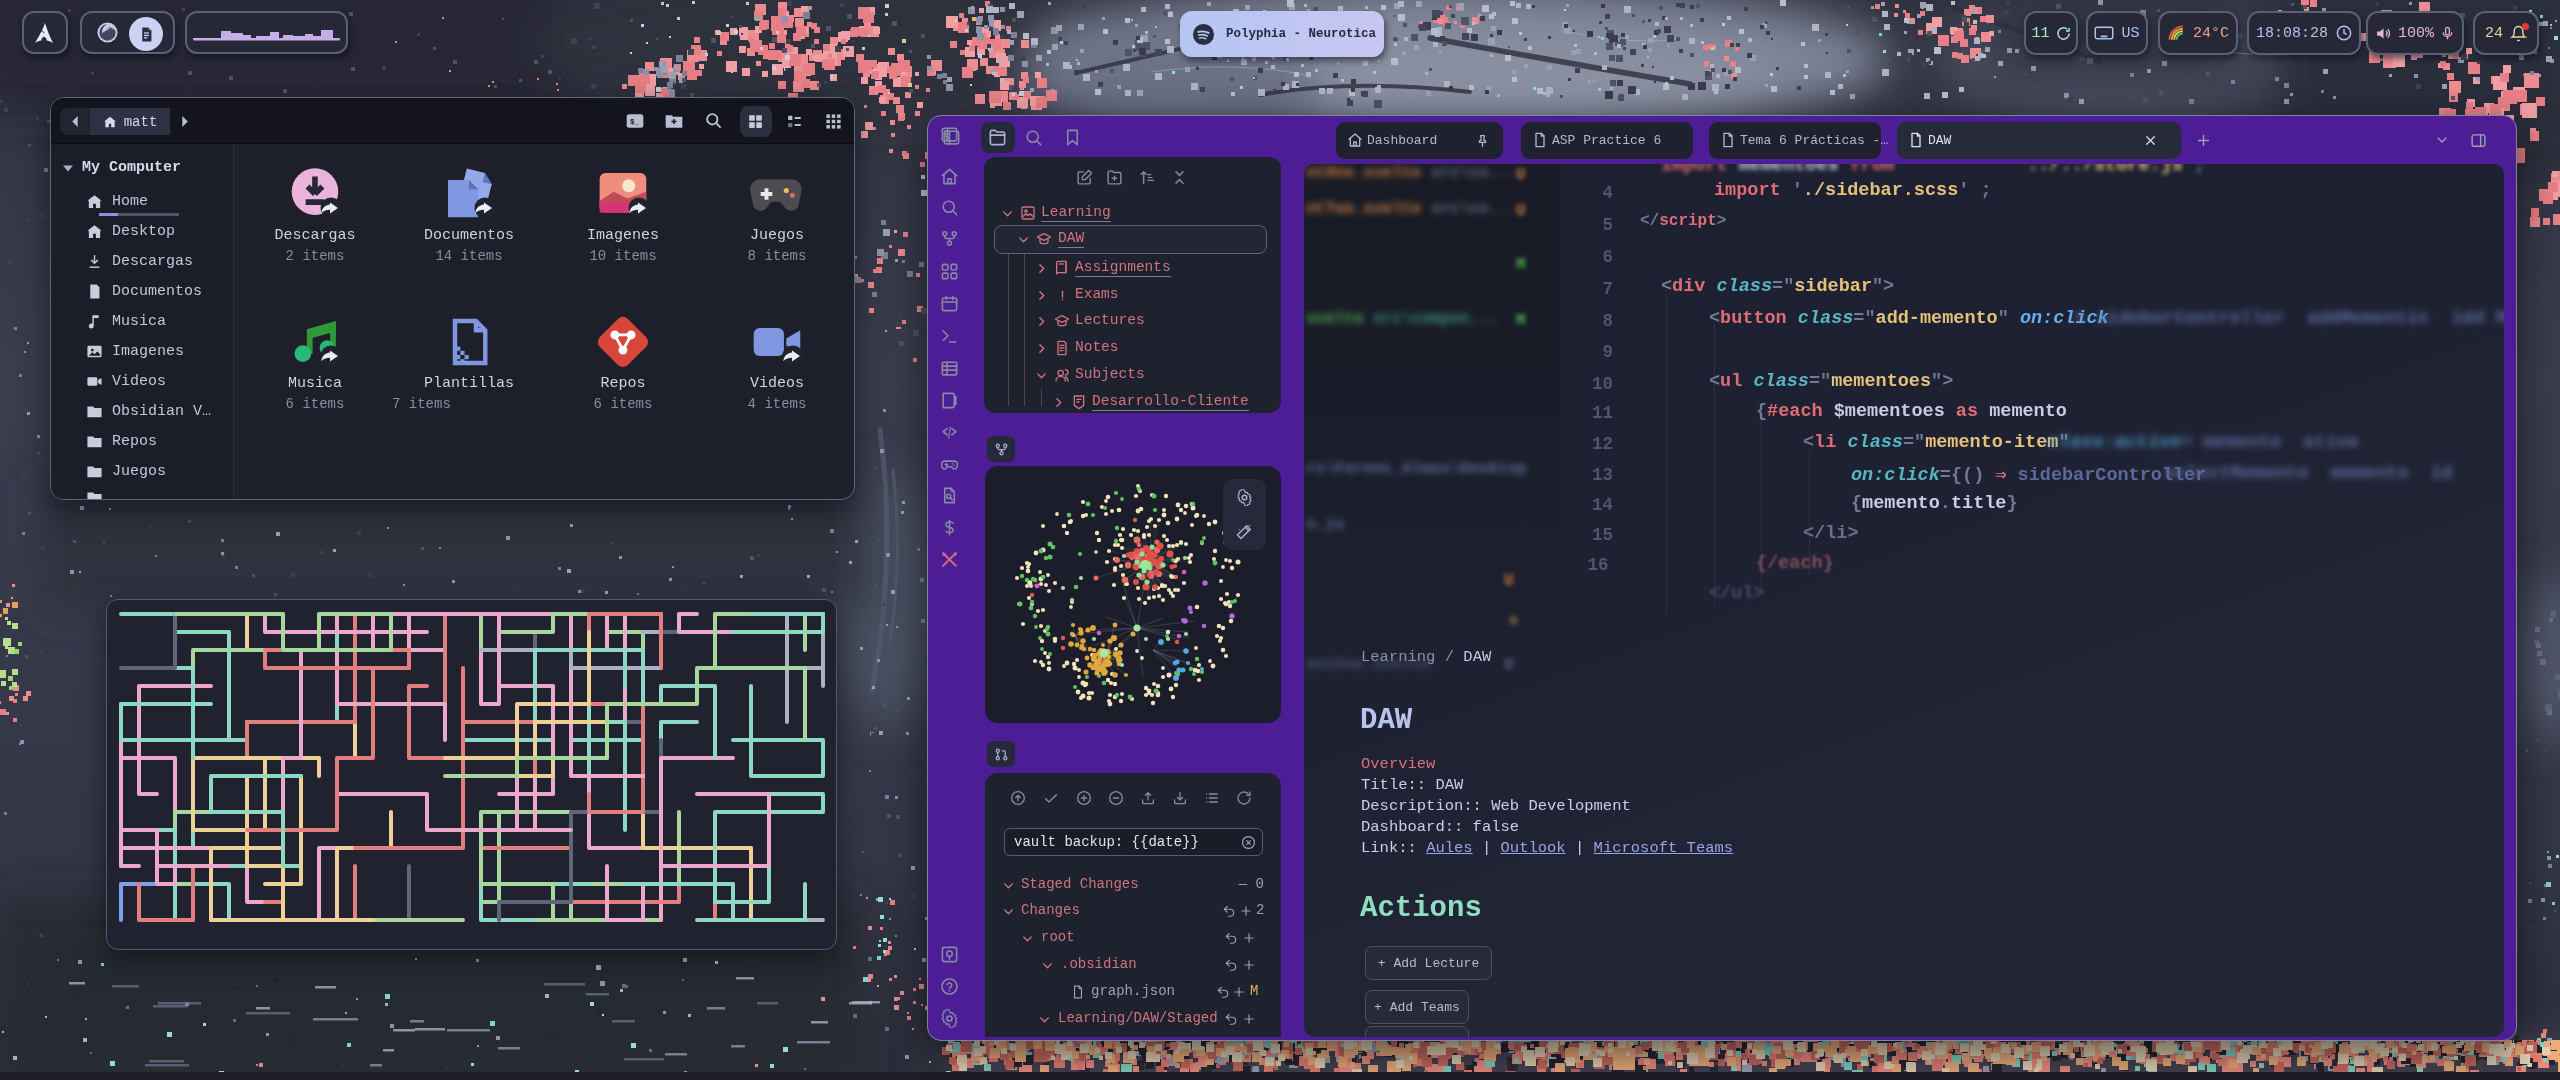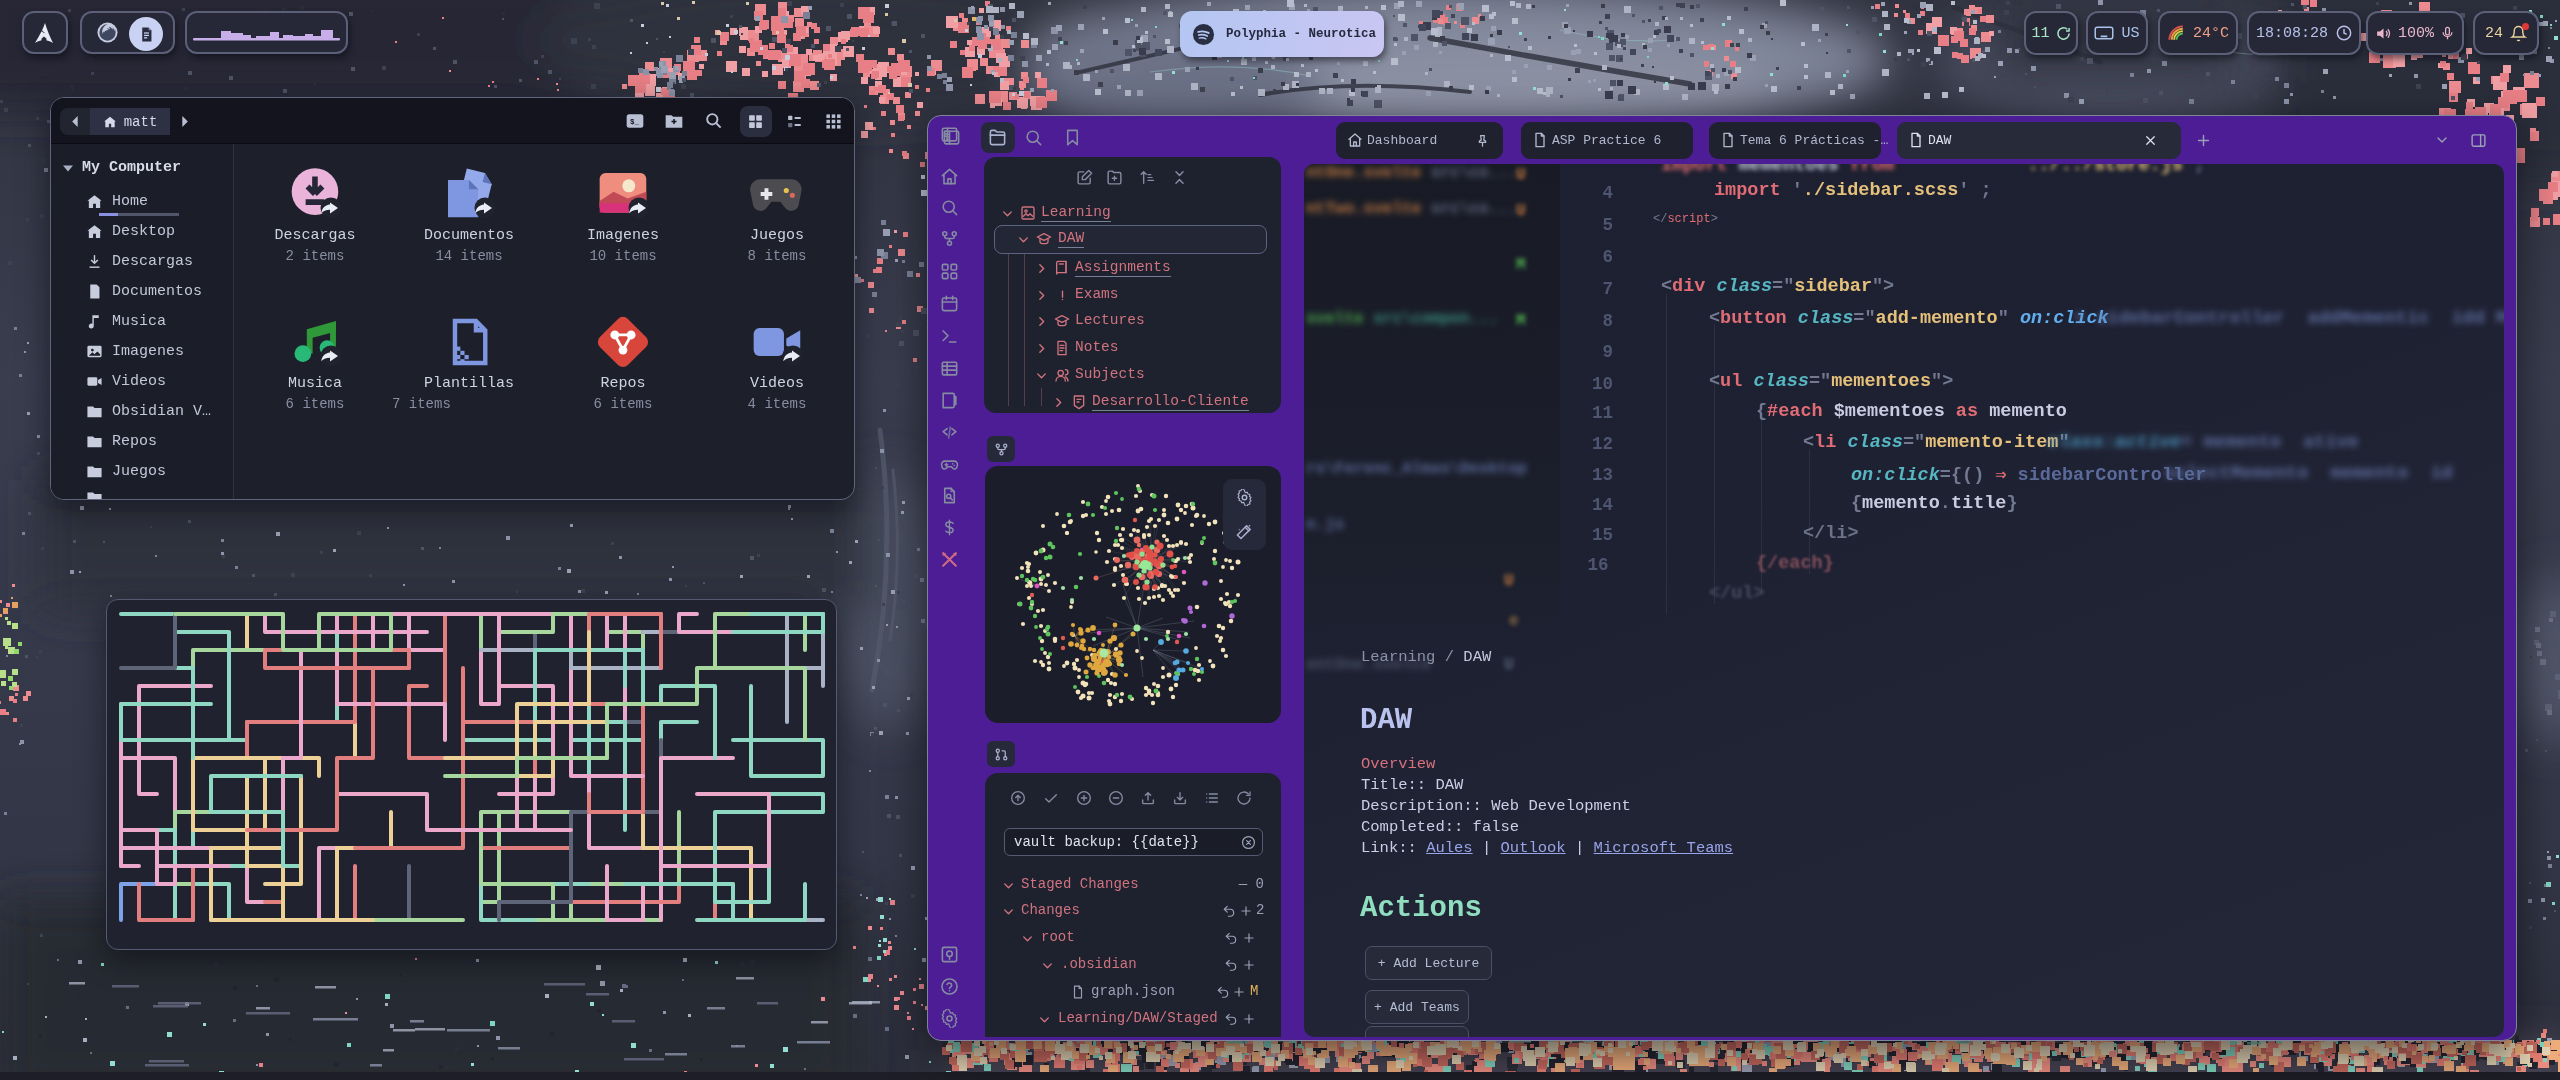--- a/index.html
+++ b/index.html
@@ -1427,39 +1427,39 @@
 <div class="abs" style="left:279px;top:178px;width:30px;text-align:right;font-size:17.5px;color:#4d5570;font-weight:bold">9</div>
 <div class="abs" style="left:279px;top:210px;width:30px;text-align:right;font-size:17.5px;color:#4d5570;font-weight:bold">10</div>
 <div class="abs" style="left:279px;top:239px;width:30px;text-align:right;font-size:17.5px;color:#4d5570;font-weight:bold">11</div>
 <div class="abs" style="left:279px;top:270px;width:30px;text-align:right;font-size:17.5px;color:#4d5570;font-weight:bold">12</div>
 <div class="abs" style="left:279px;top:301px;width:30px;text-align:right;font-size:17.5px;color:#4d5570;font-weight:bold">13</div>
 <div class="abs" style="left:279px;top:331px;width:30px;text-align:right;font-size:17.5px;color:#4d5570;font-weight:bold">14</div>
 <div class="abs" style="left:279px;top:361px;width:30px;text-align:right;font-size:17.5px;color:#4d5570;font-weight:bold">15</div>
 <div class="abs" style="left:279px;top:391px;width:30px;text-align:center;font-size:17.5px;color:#4d5570;font-weight:bold">16</div>
 <div class="abs" style="left:357px;top:-9px;font-size:18.5px;font-weight:bold;white-space:pre;filter:blur(2px)"><span style="color:#e06c75">import</span><span style="color:#c8cce0"> mementoes </span><span style="color:#e06c75">from</span><span style="color:#727a92">            </span><span style="color:#e5c07b">../../store.js</span><span style="color:#727a92"> ;</span></div>
 <div class="abs" style="left:410px;top:16px;font-size:18.5px;font-weight:bold;white-space:pre;filter:blur(0.4px)"><span style="color:#e06c75">import </span><span style="color:#727a92">'</span><span style="color:#e5c07b">./sidebar.scss</span><span style="color:#727a92">' ;</span></div>
-<div class="abs" style="left:349px;top:48px;font-size:12px;font-weight:normal;white-space:pre;filter:blur(0.4px)"><span style="color:#727a92">&lt;/</span><span style="color:#e06c75">script</span><span style="color:#727a92">&gt;</span></div>
+<div class="abs" style="left:336px;top:48px;font-size:16px;font-weight:bold;white-space:pre;filter:blur(0.4px)"><span style="color:#727a92">&lt;/</span><span style="color:#e06c75">script</span><span style="color:#727a92">&gt;</span></div>
 <div class="abs" style="left:357px;top:112px;font-size:18.5px;font-weight:bold;white-space:pre;filter:blur(0.4px)"><span style="color:#727a92">&lt;</span><span style="color:#e06c75">div </span><span style="color:#56b6c2;font-style:italic">class</span><span style="color:#727a92">=</span><span style="color:#727a92">"</span><span style="color:#e5c07b">sidebar</span><span style="color:#727a92">"</span><span style="color:#727a92">&gt;</span></div>
 <div class="abs" style="left:405px;top:144px;font-size:18.5px;font-weight:bold;white-space:pre;filter:blur(0.4px)"><span style="color:#727a92">&lt;</span><span style="color:#e06c75">button </span><span style="color:#56b6c2;font-style:italic">class</span><span style="color:#727a92">=</span><span style="color:#727a92">"</span><span style="color:#e5c07b">add-memento</span><span style="color:#727a92">"</span><span style="color:#61afef;font-style:italic"> on:click</span></div>
 <div class="abs" style="left:770px;top:144px;font-size:18.5px;font-weight:bold;white-space:pre;filter:blur(3px)"><span style="color:#5a6a9a">= sidebarController  addMementic  idd Mementic</span></div>
 <div class="abs" style="left:405px;top:207px;font-size:18.5px;font-weight:bold;white-space:pre;filter:blur(0.4px)"><span style="color:#727a92">&lt;</span><span style="color:#e06c75">ul </span><span style="color:#56b6c2;font-style:italic">class</span><span style="color:#727a92">=</span><span style="color:#727a92">"</span><span style="color:#e5c07b">mementoes</span><span style="color:#727a92">"</span><span style="color:#727a92">&gt;</span></div>
 <div class="abs" style="left:452px;top:237px;font-size:18.5px;font-weight:bold;white-space:pre;filter:blur(0.4px)"><span style="color:#727a92">{</span><span style="color:#e06c75">#each </span><span style="color:#c8cce0">$mementoes</span><span style="color:#e06c75"> as </span><span style="color:#c8cce0">memento</span></div>
 <div class="abs" style="left:499px;top:268px;font-size:18.5px;font-weight:bold;white-space:pre;filter:blur(0.4px)"><span style="color:#727a92">&lt;</span><span style="color:#e06c75">li </span><span style="color:#56b6c2;font-style:italic">class</span><span style="color:#727a92">=</span><span style="color:#727a92">"</span><span style="color:#e5c07b">memento-item</span><span style="color:#727a92">"</span></div>
 <div class="abs" style="left:744px;top:268px;font-size:18.5px;font-weight:bold;white-space:pre;filter:blur(3px)"><span style="color:#4a90b8;font-style:italic">class:active</span><span style="color:#5a6a9a">= memento  ative</span></div>
 <div class="abs" style="left:547px;top:299px;font-size:18.5px;font-weight:bold;white-space:pre;filter:blur(0.4px)"><span style="color:#56b6c2;font-style:italic">on:click</span><span style="color:#727a92">=</span><span style="color:#727a92">{()</span><span style="color:#e06c75"> ⇒ </span><span style="color:#5a6a9a">sidebarController</span></div>
 <div class="abs" style="left:860px;top:299px;font-size:18.5px;font-weight:bold;white-space:pre;filter:blur(3px)"><span style="color:#5a6a9a">selectMemento  memento  id</span></div>
 <div class="abs" style="left:547px;top:329px;font-size:18.5px;font-weight:bold;white-space:pre;filter:blur(0.4px)"><span style="color:#727a92">{</span><span style="color:#c8cce0">memento</span><span style="color:#727a92">.</span><span style="color:#c8cce0">title</span><span style="color:#727a92">}</span></div>
 <div class="abs" style="left:499px;top:359px;font-size:18.5px;font-weight:bold;white-space:pre;filter:blur(0.4px)"><span style="color:#6a7288">&lt;/li&gt;</span></div>
 <div class="abs" style="left:452px;top:389px;font-size:18.5px;font-weight:bold;white-space:pre;filter:blur(1px)"><span style="color:#9a5a66;opacity:.8">{/each}</span><span style="color:#5a6278"></span></div>
 <div class="abs" style="left:405px;top:419px;font-size:18.5px;font-weight:bold;white-space:pre;filter:blur(1.5px)"><span style="color:#555d73;opacity:.7">&lt;/ul&gt;</span></div>
 <div class="abs" style="left:57px;top:484px;font-size:15.5px;color:#8a91a6">Learning / <span style="color:#c2c8dc">DAW</span></div>
 <div class="abs" style="left:56px;top:540px;font-size:29px;font-weight:bold;color:#b9c3ee">DAW</div>
 <div class="abs" style="left:57px;top:591px;font-size:15.5px;color:#d8707e">Overview</div>
 <div class="abs" style="left:57px;top:612px;font-size:15.5px;color:#c9cfe6">Title:: DAW</div>
 <div class="abs" style="left:57px;top:633px;font-size:15.5px;color:#c9cfe6">Description:: Web Development</div>
-<div class="abs" style="left:57px;top:654px;font-size:15.5px;color:#c9cfe6">Completed:: false</div>
+<div class="abs" style="left:57px;top:654px;font-size:15.5px;color:#c9cfe6">Dashboard:: false</div>
 <div class="abs" style="left:57px;top:675px;font-size:15.5px;color:#c9cfe6">Link:: <span style="color:#98a4e8;text-decoration:underline">Aules</span> | <span style="color:#98a4e8;text-decoration:underline">Outlook</span> | <span style="color:#98a4e8;text-decoration:underline">Microsoft Teams</span></div>
 <div class="abs" style="left:56px;top:728px;font-size:29px;font-weight:bold;color:#8fdec0">Actions</div>
 <div class="abs" style="left:61px;top:782px;width:127px;height:34px;background:#262a39;border:1px solid #4b5064;border-radius:7px;color:#b4bcd4;font-size:13px;display:flex;align-items:center;justify-content:center">+ Add Lecture</div>
 <div class="abs" style="left:61px;top:826px;width:104px;height:34px;background:#262a39;border:1px solid #4b5064;border-radius:7px;color:#b4bcd4;font-size:13px;display:flex;align-items:center;justify-content:center">+ Add Teams</div>
 <div class="abs" style="left:61px;top:862px;width:104px;height:34px;background:#262a39;border:1px solid #4b5064;border-radius:7px;color:#b4bcd4;font-size:13px;display:flex;align-items:center;justify-content:center"></div>
 </div>
 </div>
 
 </body></html>

